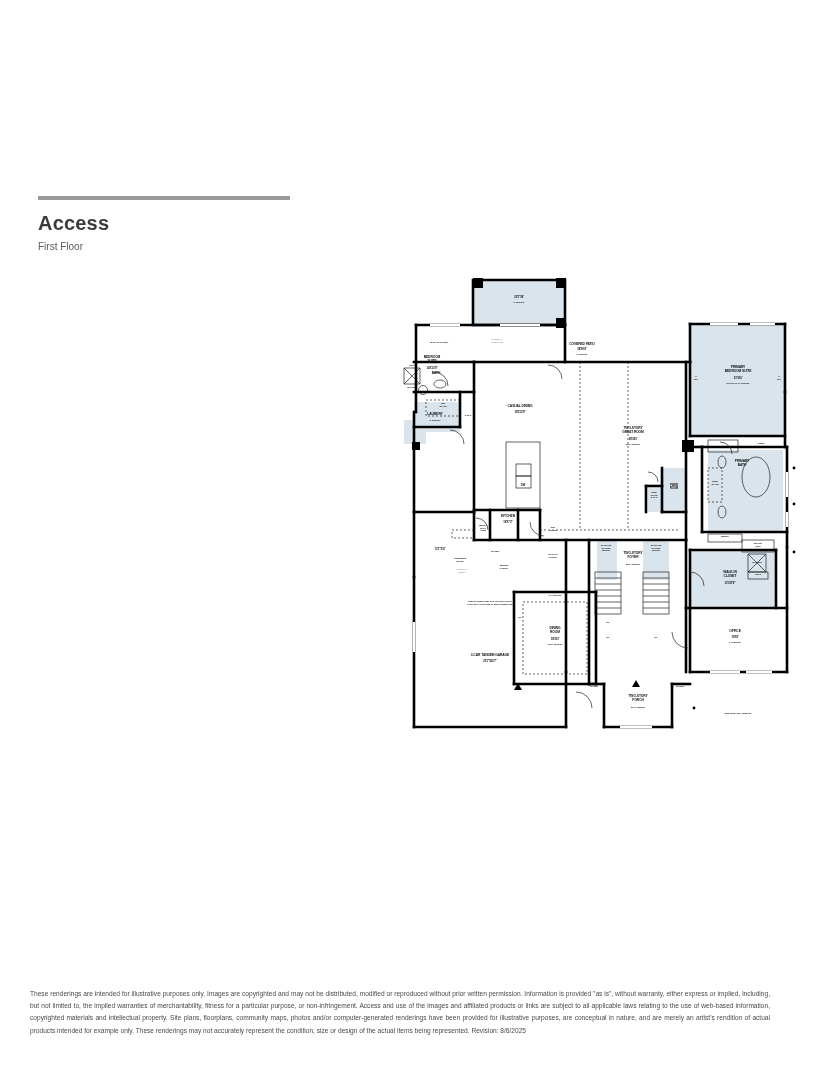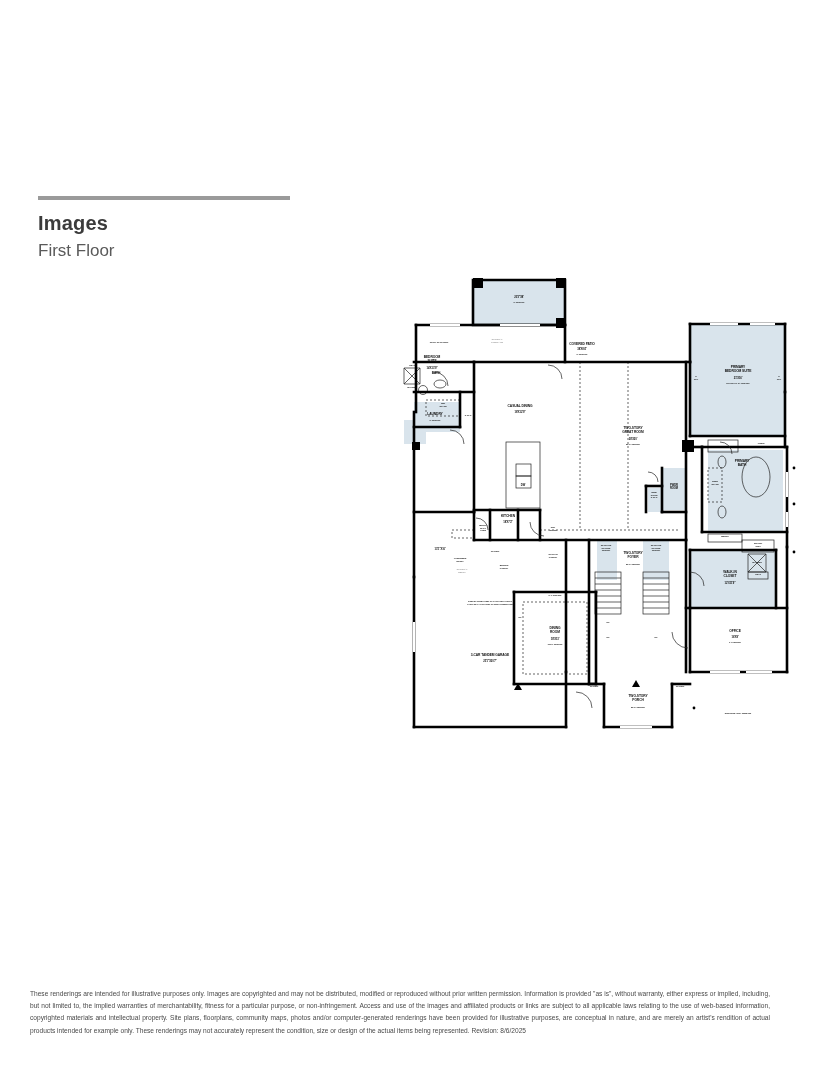--- a/index.html
+++ b/index.html
@@ -8,21 +8,21 @@
     font-family:"Liberation Sans",sans-serif;
     position:relative;overflow:hidden;
   }
   
   #header{position:absolute;left:38px;top:196px;width:252px;}
   #header .rule{height:4px;background:#9a9a9a;width:252px;}
   #header .title{
     font-size:20px;color:#3b3b3b;font-weight:600;margin-top:12px;
     letter-spacing:.2px;
   }
-  #header .subtitle{font-size:17px;color:#5a5a5a;margin-top:6px;}
+  #header .subtitle{font-size:10px;color:#5a5a5a;margin-top:6px;}
 
   
   #footer{
     position:absolute;left:30px;top:988px;width:740px;
     font-size:6.6px;line-height:1.85;color:#4a4a4a;text-align:justify;
   }
 
   
   #plan{position:absolute;left:390px;top:272px;width:420px;height:465px;}
   #plan .sv{position:absolute;left:0;top:0;}
@@ -38,21 +38,21 @@
   .s2{font-size:3.3px;}
   .s3{font-size:2.7px;}
   .s4{font-size:2.3px;}
   .w400{font-weight:400;}
 </style>
 </head>
 <body>
 
 <div id="header">
   <div class="rule"></div>
-  <div class="title">Images</div>
+  <div class="title">Access</div>
   <div class="subtitle">First Floor</div>
 </div>
 
 <div id="plan">
 
 <svg class="sv" width="420" height="465" viewBox="0 0 420 465">
   <defs>
     <pattern id="hatch" width="4" height="4" patternUnits="userSpaceOnUse" patternTransform="rotate(45)">
       <line x1="0" y1="0" x2="0" y2="4" stroke="#555" stroke-width="0.5"></line>
     </pattern>

